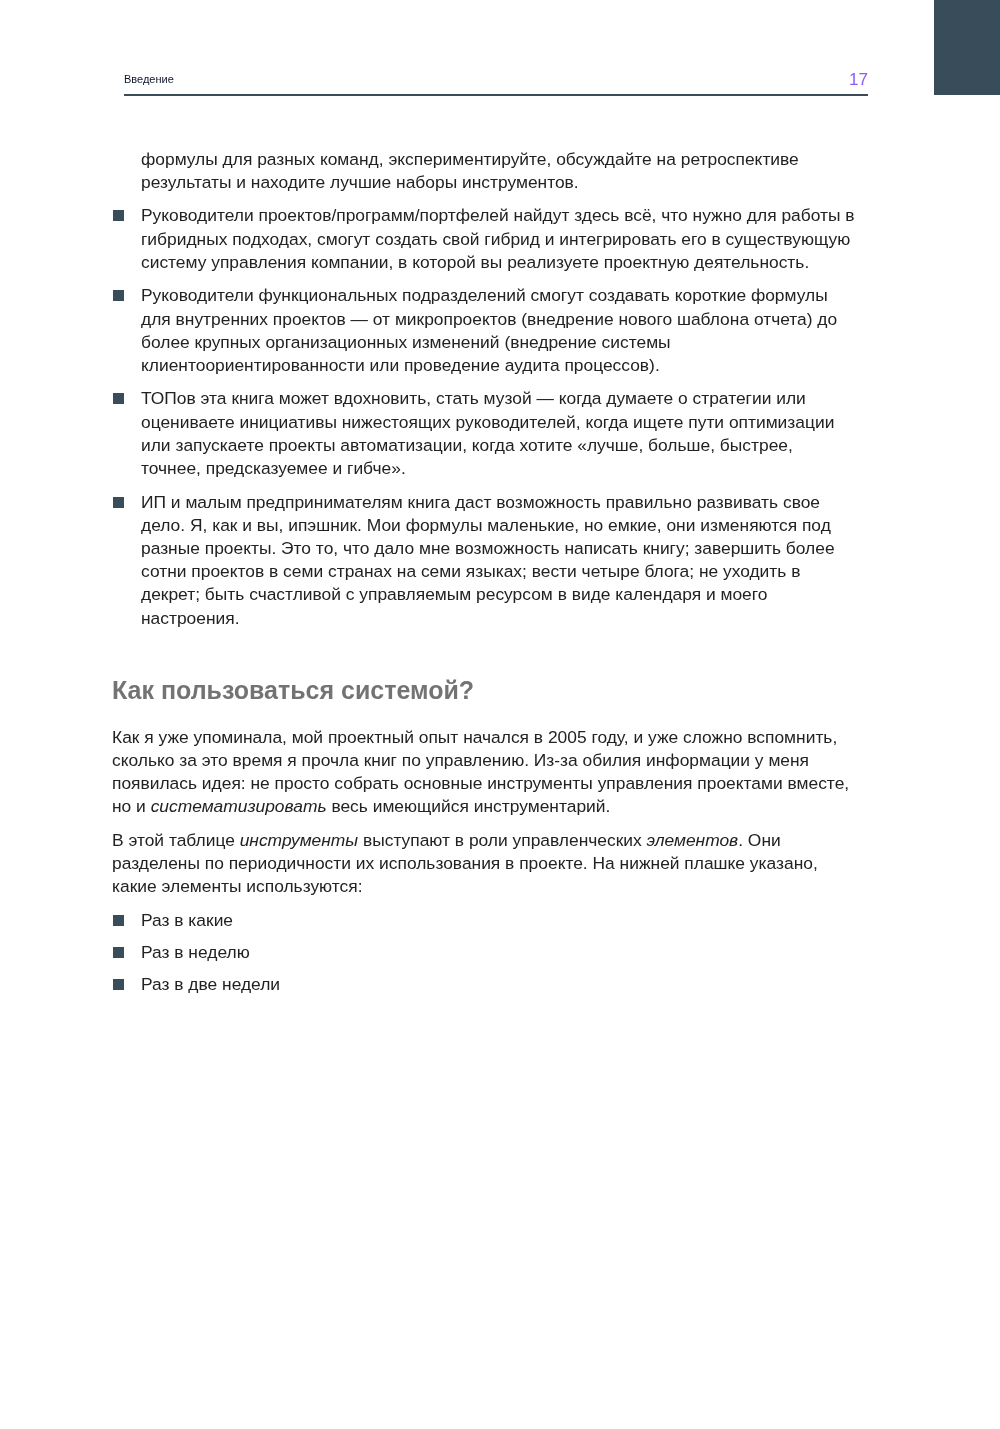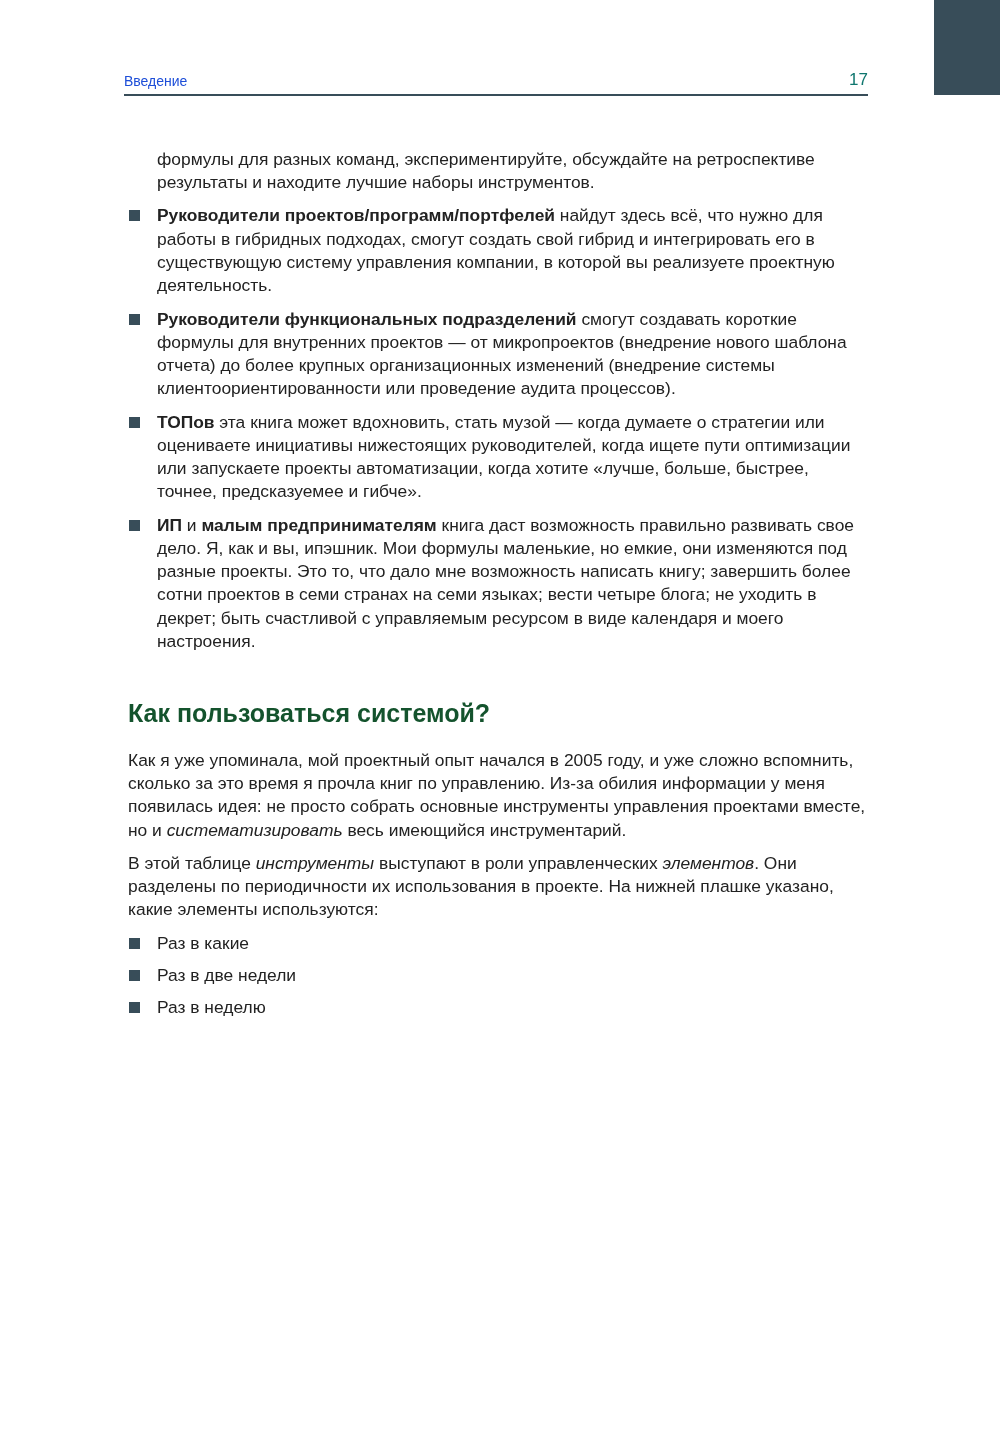--- a/index.html
+++ b/index.html
@@ -1,28 +1,28 @@
 <!DOCTYPE html>
 <html><head>
 <meta charset="utf-8">
 <style>
   html, body { margin:0; padding:0; }
   body { width:1000px; height:1429px; background:#ffffff; position:relative; overflow:hidden;
          font-family:"Liberation Sans", sans-serif; color:#222; }
   .tab { position:absolute; left:934px; top:0; width:66px; height:95px; background:#384d59; }
   .header { position:absolute; left:124px; top:68px; width:744px; height:26px; border-bottom:2px solid #384d59; }
-  .header .section { position:absolute; left:0; top:5px; font-size:14px; color:#1d4ed8; }
-  .header .pageno { position:absolute; right:0; top:2px; font-size:17px; color:#0f766e; }
-  .content { position:absolute; left:128px; top:148px; width:744px; font-size:17.4px; line-height:23.2px; }
+  .header .section { position:absolute; left:0; top:5px; font-size:11px; color:#0f172a; }
+  .header .pageno { position:absolute; right:0; top:2px; font-size:17px; color:#8b5cf6; }
+  .content { position:absolute; left:112px; top:148px; width:744px; font-size:17.4px; line-height:23.2px; }
   .indent { padding-left:29px; margin:0 0 10px 0; }
   ul { list-style:none; margin:0; padding:0; }
   li { position:relative; padding-left:29px; margin-bottom:10.3px; }
   li .bullet { position:absolute; left:1px; top:6px; width:11px; height:11px; background:#384d59; }
-  b { font-weight:bold;text-align:center; }
-  h2 { font-size:25px; color:#14532d; margin:44px 0 20px 0; font-weight:bold; line-height:32px; }
+  b { font-weight:normal;text-align:center; }
+  h2 { font-size:25px; color:#737373; margin:44px 0 20px 0; font-weight:bold; line-height:32px; }
   p { margin:0 0 10.3px 0; }
   .simple li { margin-bottom:9px; }
 </style>
 </head>
 <body>
 
 <div class="tab"></div>
 
 <div class="header">
   <span class="section">Введение</span>
@@ -39,16 +39,16 @@
     <li><span class="bullet"></span><b>ИП</b><span> и </span><b>малым предпринимателям</b><span> книга даст возможность правильно развивать свое дело. Я, как и вы, ипэшник. Мои формулы маленькие, но емкие, они изменяются под разные проекты. Это то, что дало мне возможность написать книгу; завершить более сотни проектов в семи странах на семи языках; вести четыре блога; не уходить в декрет; быть счастливой с управляемым ресурсом в виде календаря и моего настроения.</span></li>
   </ul>
 
   <h2>Как пользоваться системой?</h2>
 
   <p><span>Как я уже упоминала, мой проектный опыт начался в 2005 году, и уже сложно вспомнить, сколько за это время я прочла книг по управлению. Из-за обилия информации у меня появилась идея: не просто собрать основные инструменты управления проектами вместе, но и </span><i>систематизировать</i><span> весь имеющийся инструментарий.</span></p>
   <p><span>В этой таблице </span><i>инструменты</i><span> выступают в роли управленческих </span><i>элементов</i><span>. Они разделены по периодичности их использования в проекте. На нижней плашке указано, какие элементы используются:</span></p>
 
   <ul class="simple">
     <li><span class="bullet"></span><span>Раз в какие</span></li>
+    <li><span class="bullet"></span><span>Раз в неделю</span></li>
     <li><span class="bullet"></span><span>Раз в две недели</span></li>
-    <li><span class="bullet"></span><span>Раз в неделю</span></li>
   </ul>
 </div>
 
 </body></html>

